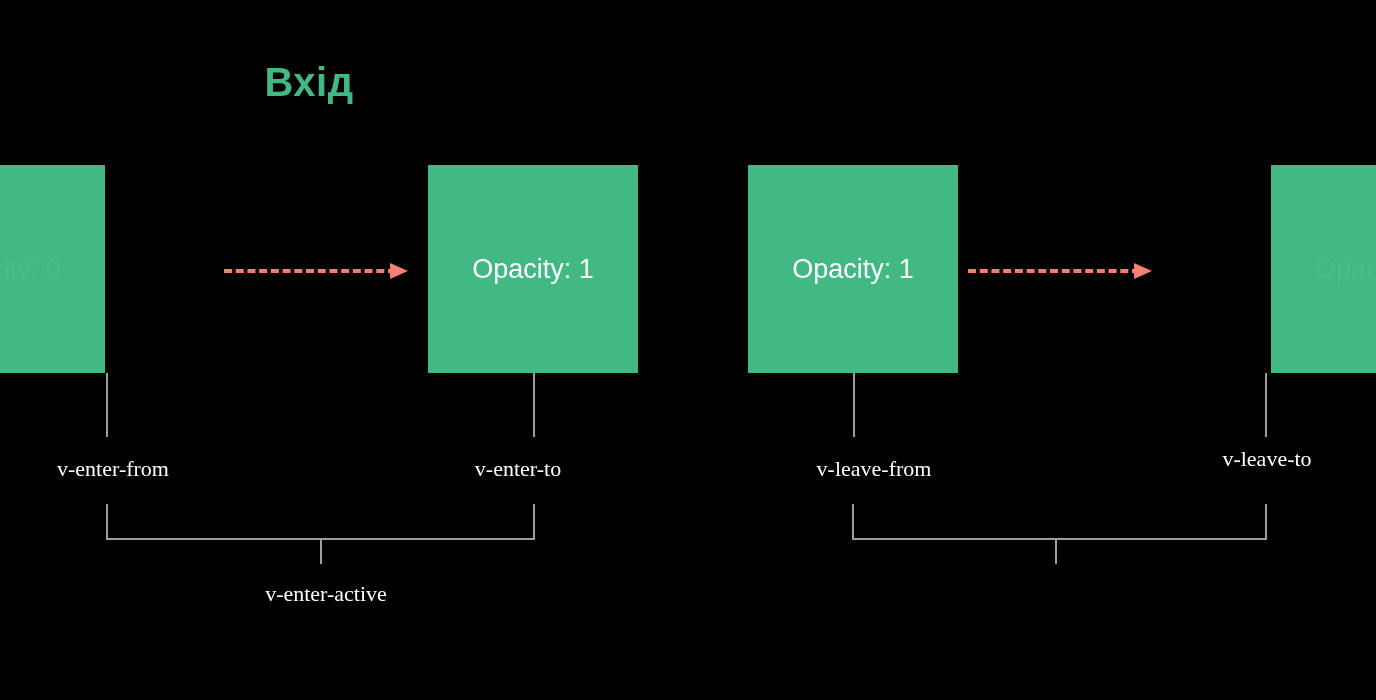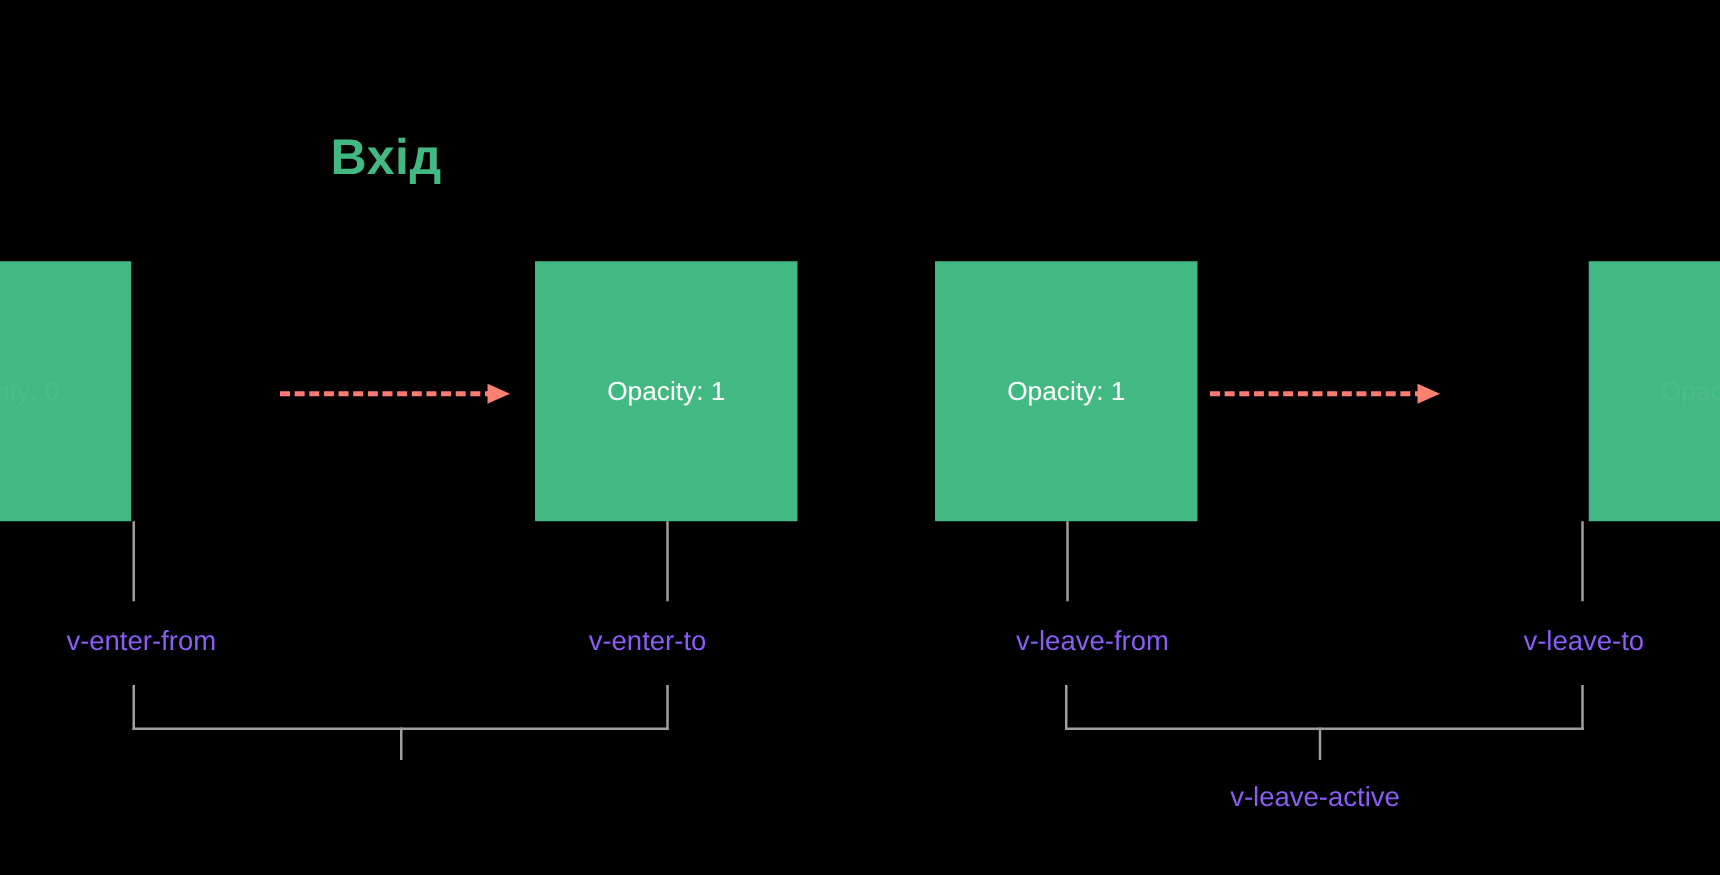--- a/index.html
+++ b/index.html
@@ -9,21 +9,20 @@
   }
   body {
     font-family: "Liberation Sans", sans-serif;
   }
   #stage {
     position: relative;
     width: 1376px;
     height: 638px;
     background: #000000;
     overflow: hidden;
-    margin-top: 44px;
   }
 
   
   .section-title {
     position: absolute;
     color: #42b883;
     font-family: "Liberation Sans", sans-serif;
     font-size: 40px;
     font-weight: bold;
     letter-spacing: 0.5px;
@@ -45,21 +44,21 @@
     align-items: center;
     justify-content: center;
   }
   #box-enter-from { left: -105px; }
   #box-enter-to   { left: 428px;  }
   #box-leave-from { left: 748px;  }
   #box-leave-to   { left: 1271px; }
 
   .box-label {
     font-family: "Liberation Sans", sans-serif;
-    font-size: 21px;
+    font-size: 27px;
     color: #ffffff;
     white-space: nowrap;
     line-height: 1;
   }
   .box-label.faded {
     color: rgba(255,255,255,0.06);
   }
 
   
   .arrow {
@@ -93,23 +92,23 @@
   
   .stem {
     position: absolute;
     width: 2px;
     background: #9e9e9e;
   }
 
   
   .class-label {
     position: absolute;
-    font-family: Liberation Sans, sans-serif;
+    font-family: Liberation Serif, serif;
     font-size: 22px;
-    color: #8b5cf6;
+    color: #ffffff;
     white-space: nowrap;
     transform: translateX(-50%);
     line-height: 1;
   }
 
   
   .bracket {
     position: absolute;
     border-left: 2px solid #9e9e9e;
     border-right: 2px solid #9e9e9e;
@@ -160,24 +159,24 @@
   <div class="stem" style="left:533px;  top:373px; height:64px;"></div>
   <div class="stem" style="left:853px;  top:373px; height:64px;"></div>
   <div class="stem" style="left:1265px; top:373px; height:64px;"></div>
 
   <div class="class-label" style="left:113px; top:458px;">v-enter-from</div>
 
   <div class="class-label" style="left:518px; top:458px;">v-enter-to</div>
 
   <div class="class-label" style="left:874px; top:458px;">v-leave-from</div>
 
-  <div class="class-label" style="left:1267px; top:458px;">v-leave-to</div>
+  <div class="class-label" style="left:1267px; top:448px;">v-leave-to</div>
 
   <div class="bracket" style="left:106px; top:504px; width:429px; height:36px;"></div>
   <div class="bracket-stem" style="left:320px; top:538px; height:26px;"></div>
 
   <div class="bracket" style="left:852px; top:504px; width:415px; height:36px;"></div>
   <div class="bracket-stem" style="left:1055px; top:538px; height:26px;"></div>
 
+  <div class="class-label" style="left:326px; top:583px;">v-enter-active</div>
 
-  <div class="class-label" style="left:1052px; top:583px;">v-leave-active</div>
 
 </div>
 
 </body></html>

